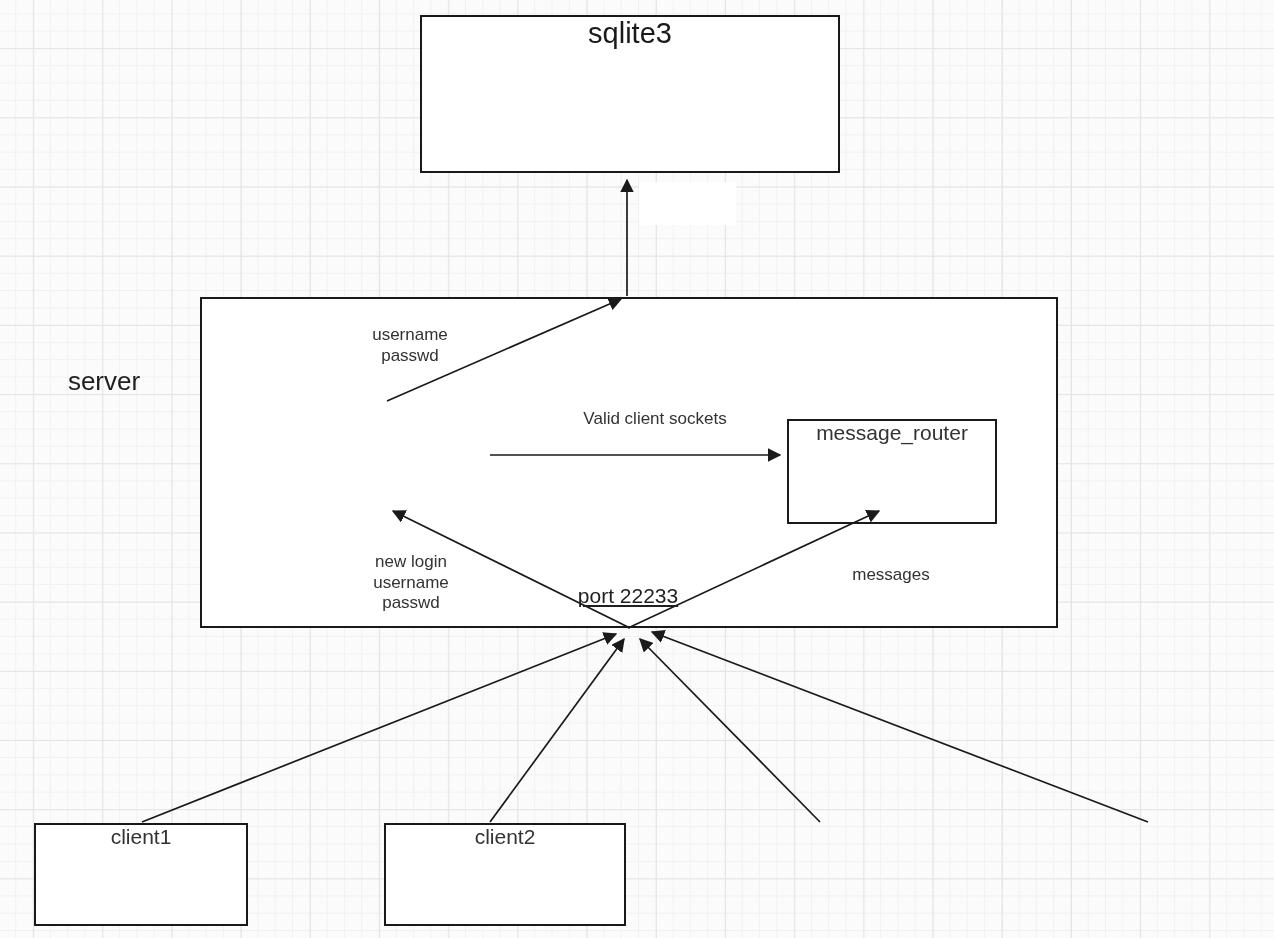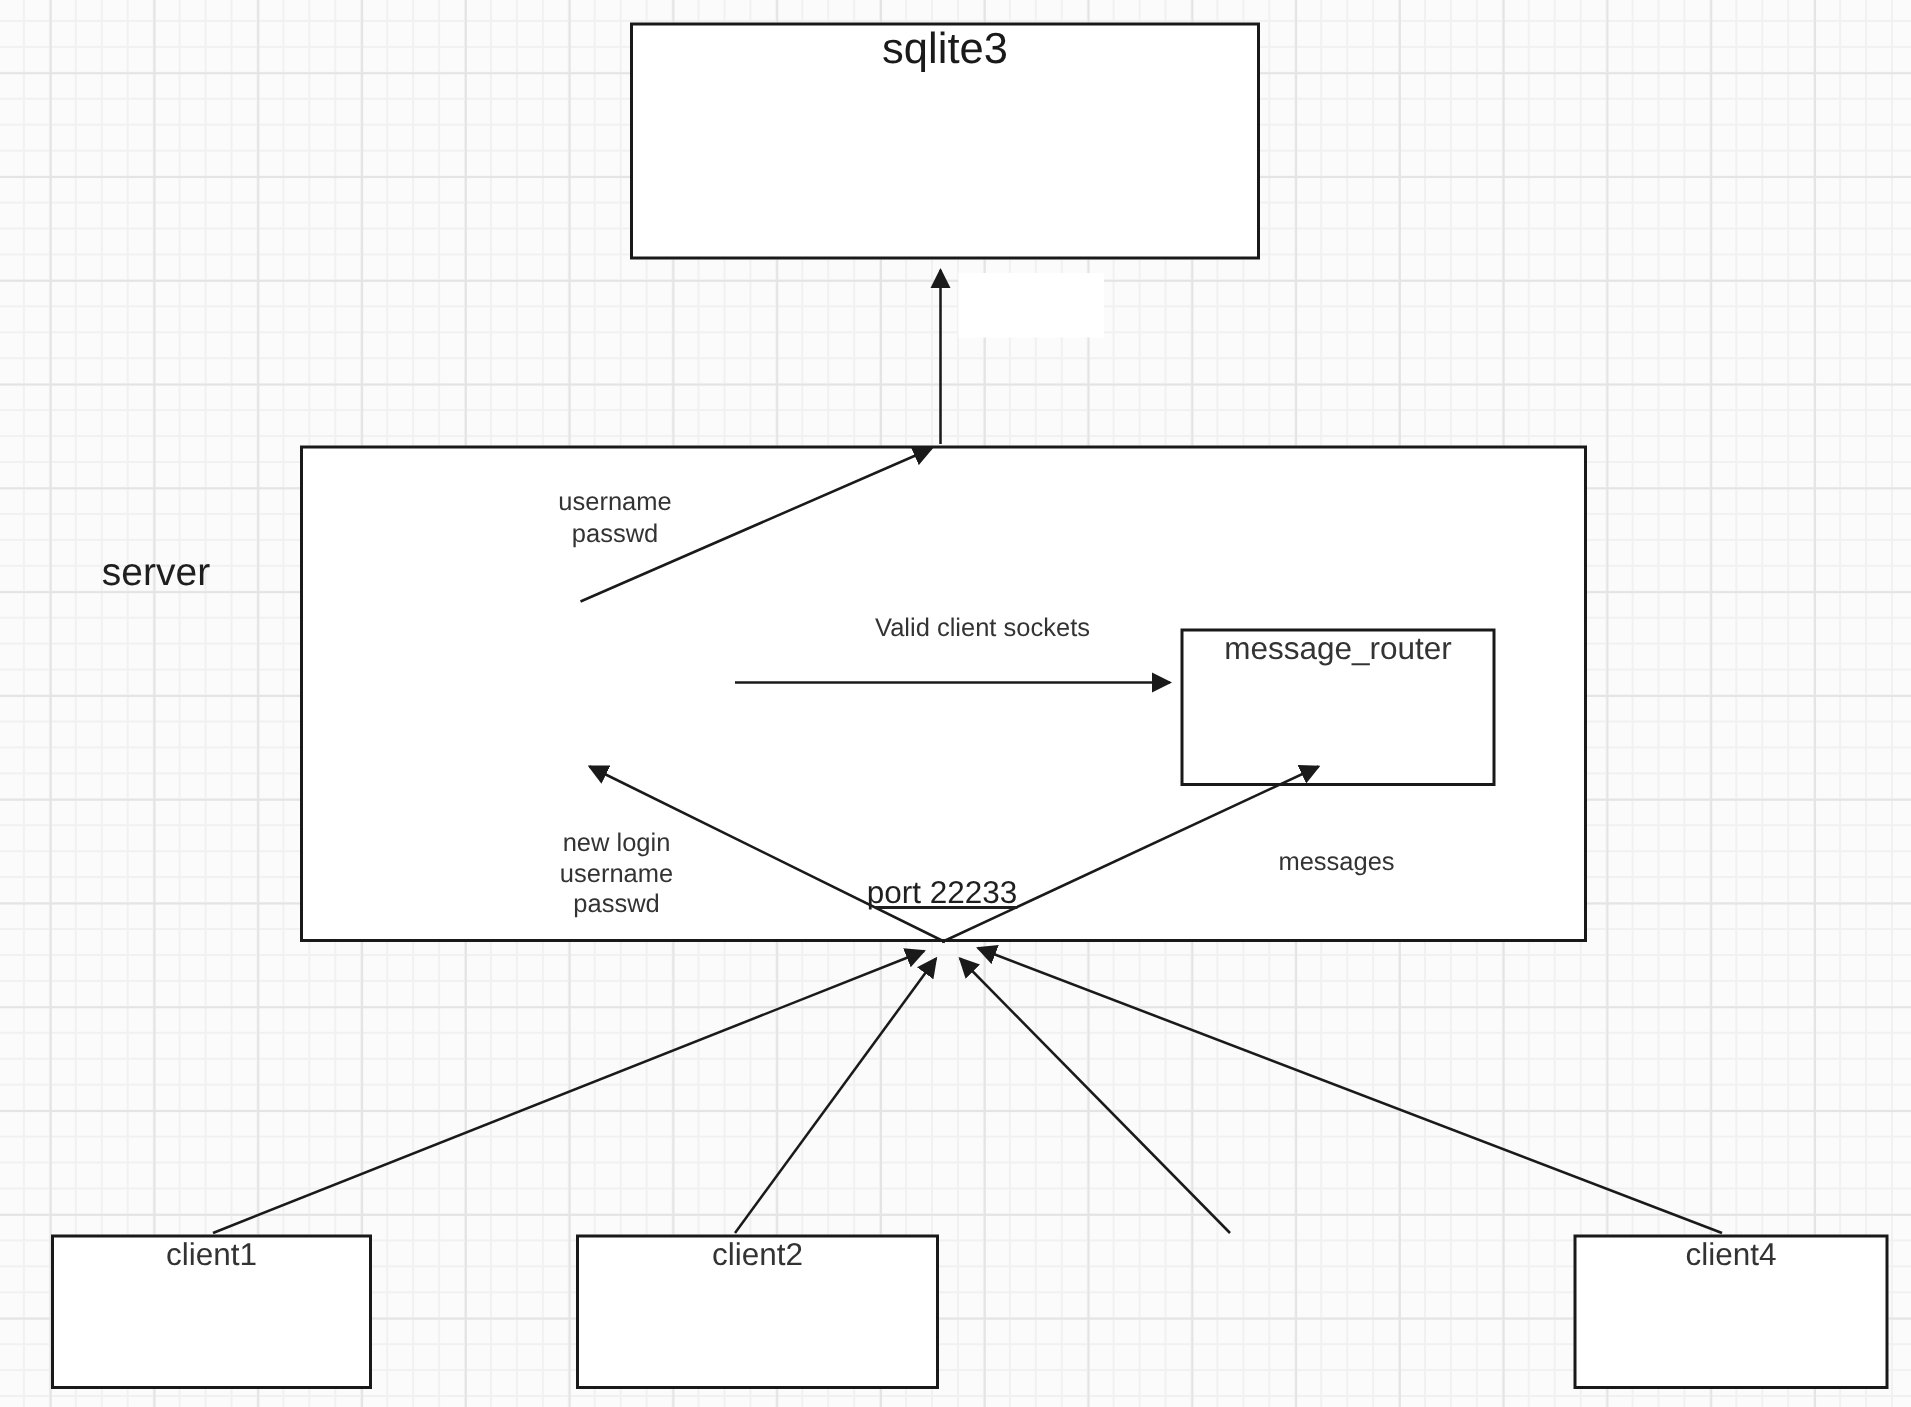--- a/index.html
+++ b/index.html
@@ -90,23 +90,20 @@
 
   <div class="box" id="client1-box">
     <span class="node-font">client1</span>
   </div>
 
   <div class="box" id="client2-box">
     <span class="node-font">client2</span>
   </div>
 
 
-  <div class="box" id="client4-box">
-    <span class="node-font">client4</span>
-  </div>
 
   <div class="lbl server-lbl" id="server-lbl">server</div>
 
   <div class="lbl" id="userpass-lbl">
     <div>username</div>
     <div>passwd</div>
   </div>
 
   <div class="lbl" id="validsockets-lbl">Valid client sockets</div>
 

